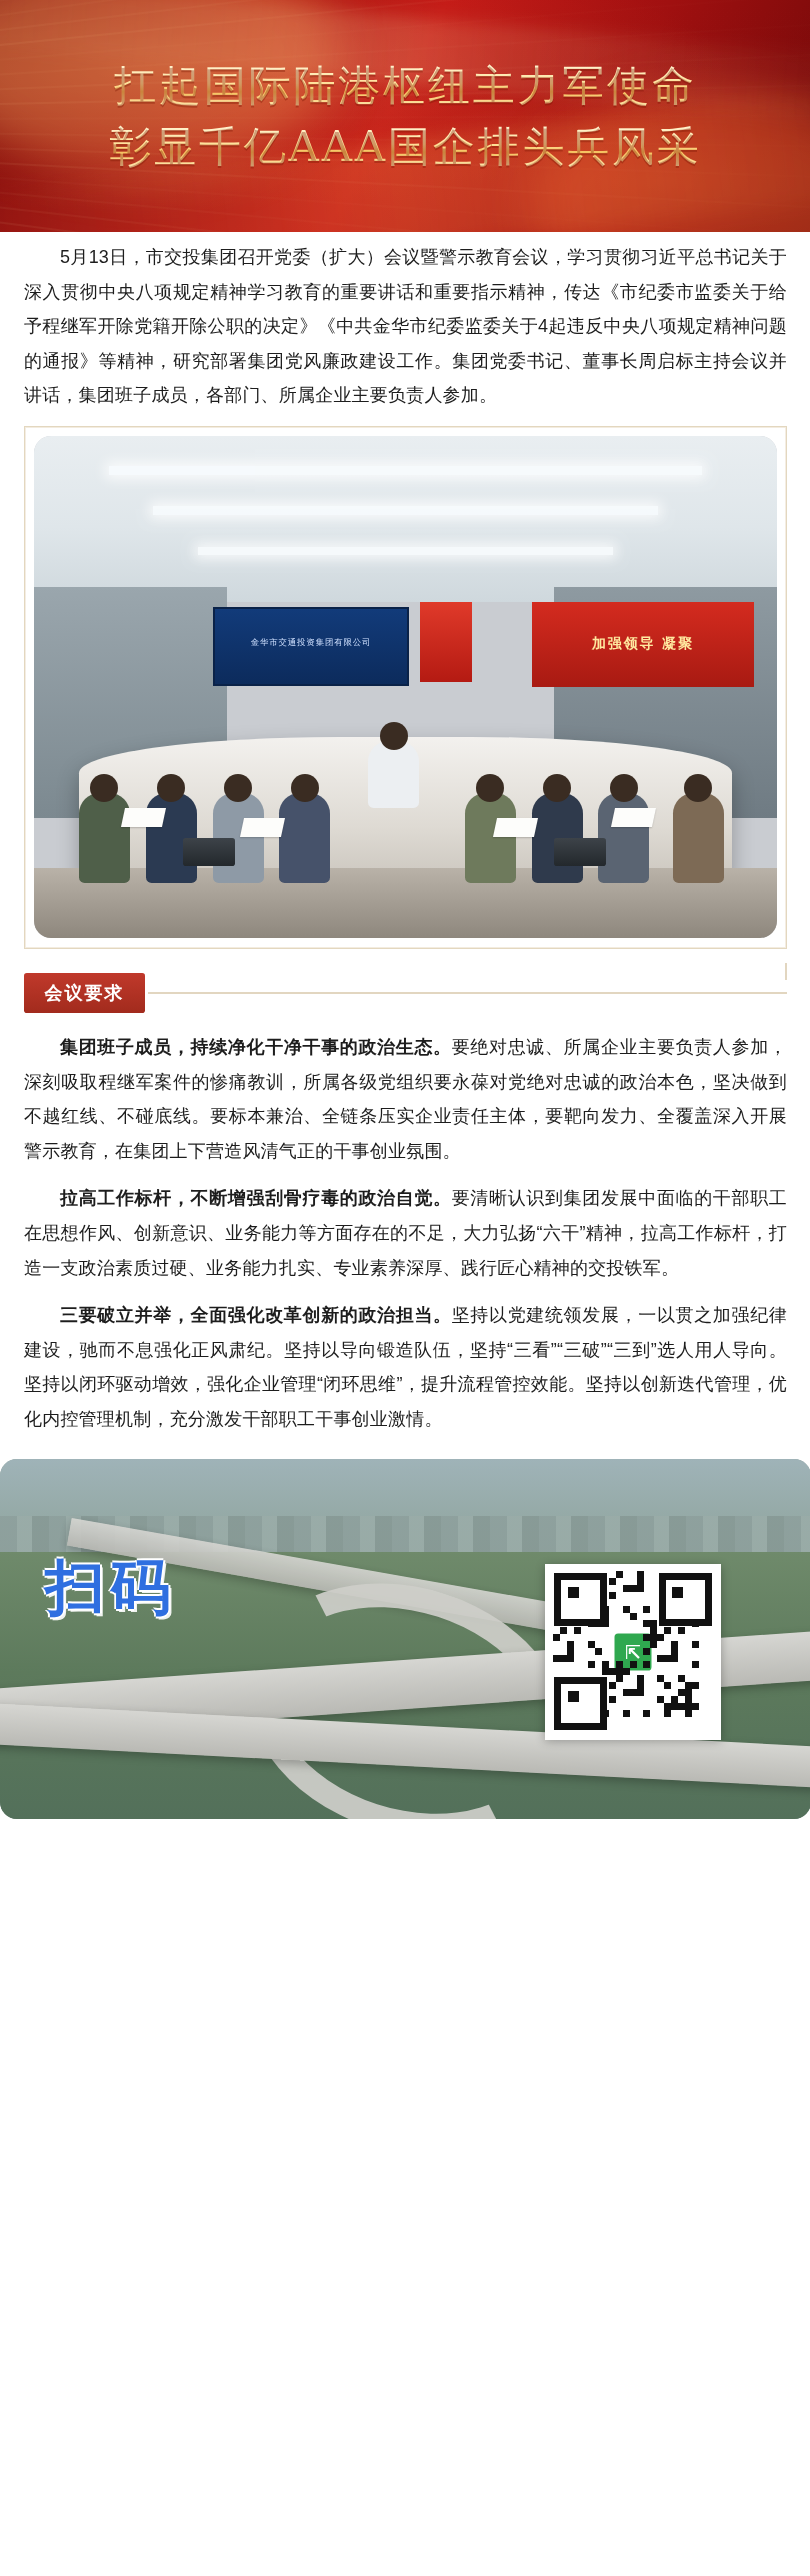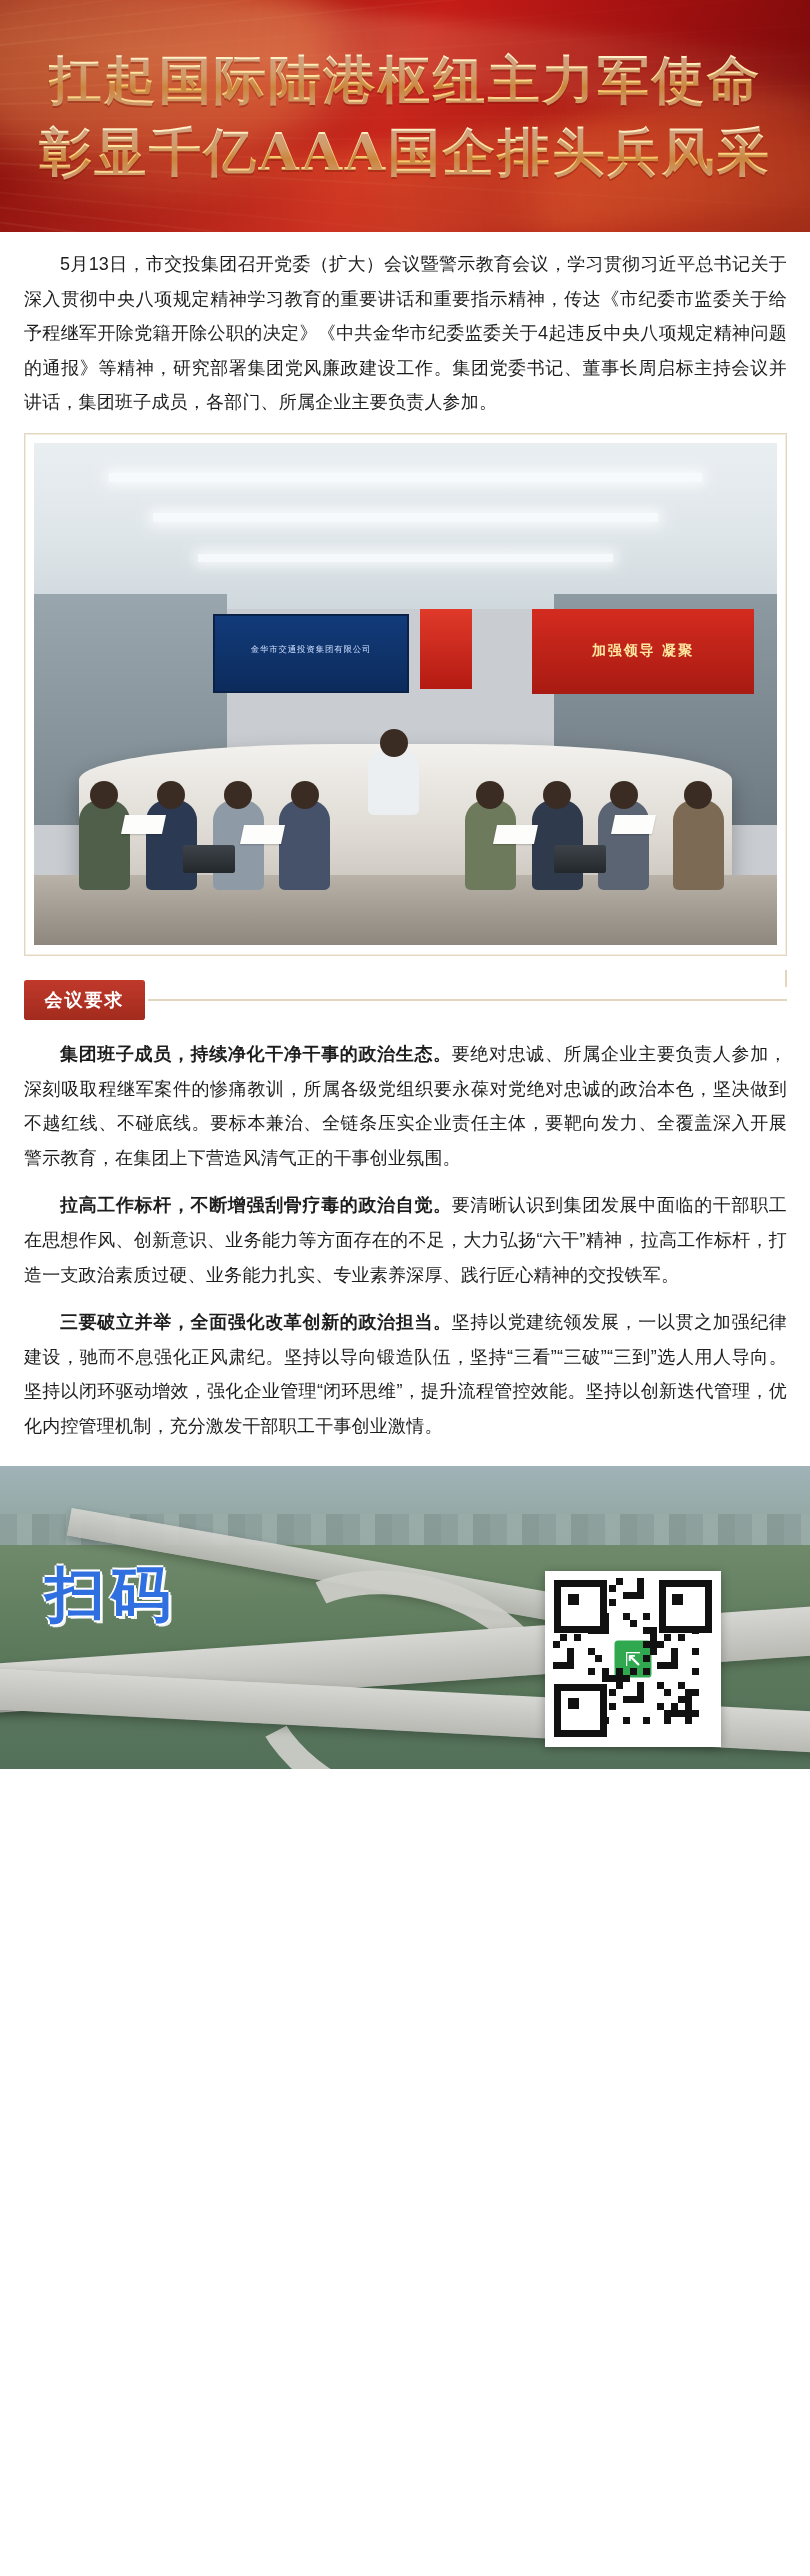--- a/index.html
+++ b/index.html
@@ -78,36 +78,36 @@
     z-index: 4;
     height: 100%;
     display: flex;
     flex-direction: column;
     justify-content: center;
     align-items: center;
     gap: 13px;
   }
   .banner-line {
     font-family: "DejaVu Serif", "Liberation Serif", serif;
-    font-weight: bold;
-    font-size: 52px;
+    font-weight: normal;
+    font-size: 42px;
     letter-spacing: 2.8px;
     line-height: 1.12;
     color: #ffe9a8;
     background: linear-gradient(180deg, #fff6d8 0%, #ffe19a 45%, #f6c15e 62%, #ffeec0 100%);
     -webkit-background-clip: text;
     background-clip: text;
     -webkit-text-fill-color: transparent;
     text-shadow: 0 1.9px 0 rgba(120,20,0,0.35);
     white-space: nowrap;
   }
 
   
   .content {
-    padding: 15px 24px 0 24px;
+    padding: 8px 24px 0 24px;
   }
   .para {
     font-size: 18px;
     line-height: 1.92;
     letter-spacing: 0.2px;
     text-align: justify;
     text-indent: 2em;
     color: #1d1d1d;
     margin: 0 0 13px 0;
   }
@@ -119,20 +119,21 @@
     background: #ffffff;
     border: 0.9px solid #e3d7bf;
     box-shadow: 0 0 0 0.9px #f3ece0 inset;
   }
   .photo {
     position: relative;
     width: 100%;
     height: 502px;
     overflow: hidden;
     background: #c9ccd1;
+    border-radius: 17px;
   }
   
   .ph-ceiling {
     position: absolute; left:0; top:0; width:100%; height:33%;
     background: linear-gradient(180deg,#e9eef1 0%, #dfe6ea 55%, #cfd8dd 100%);
   }
   .ph-ceil-strip {
     position: absolute; height: 8.4px; background: #f7fbfd; opacity:.95;
     box-shadow: 0 0 13px 3.7px rgba(255,255,255,.85);
   }
@@ -227,23 +228,24 @@
   }
 
   .para b, .para .lead {
     font-weight: bold;
   }
 
   
   .footer {
     position: relative;
     width: 811px;
-    height: 303px;
+    height: 360px;
     overflow: hidden;
     background: linear-gradient(180deg,#93a7a0 0%, #7d9289 40%, #6f857c 100%);
+    border-radius: 17px;
   }
   .f-sky {
     position:absolute; left:0; top:0; width:100%; height:26%;
     background: linear-gradient(180deg,#9fb3b8,#8fa49c);
   }
   .f-city {
     position:absolute; left:0; top:16%; width:100%; height:14%;
     background: repeating-linear-gradient(90deg,#8d9f9c 0 17px,#9aaca8 17px 32px,#869894 32px 49px);
     opacity:.85;
   }

